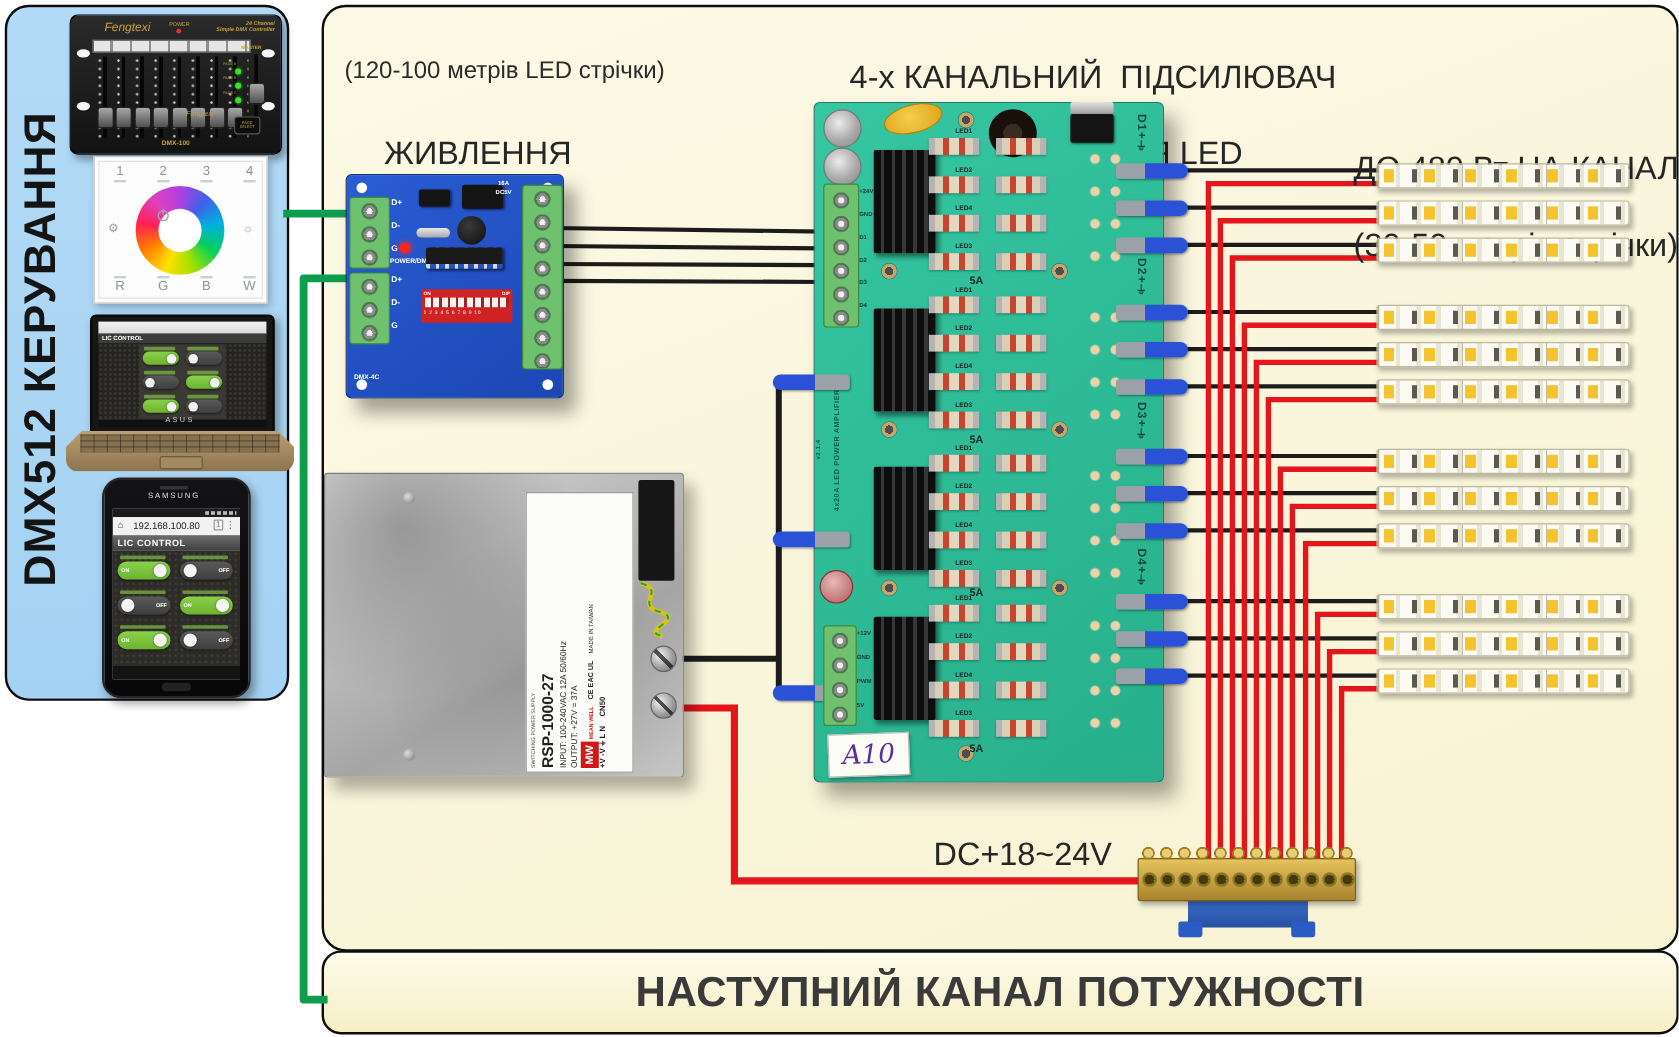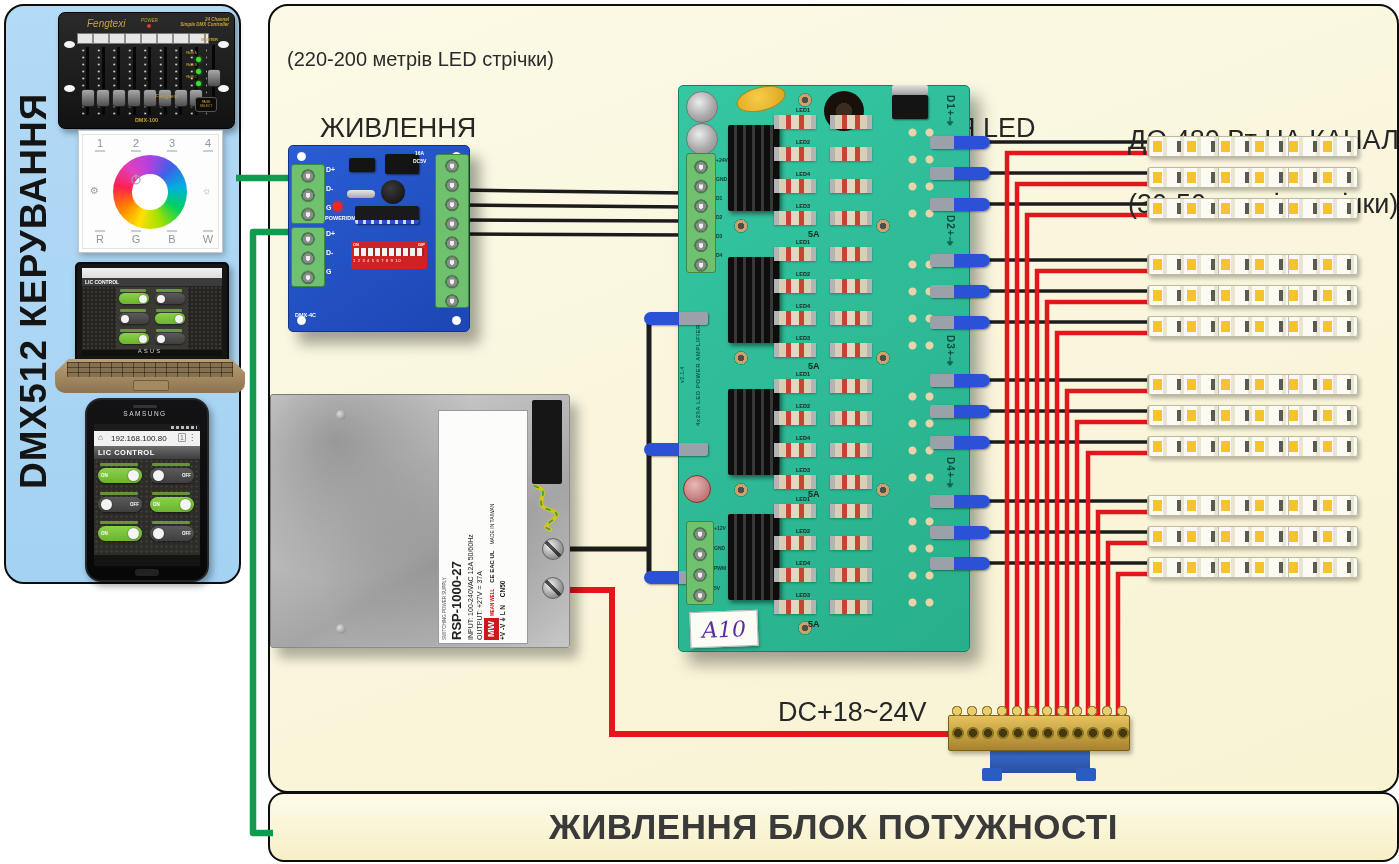--- a/index.html
+++ b/index.html
@@ -135,21 +135,21 @@
   .dc-foot{width:20px;height:13px;background:#2b5cc4;border-radius:2px;}
 </style>
 </head>
 <body>
 
 <div id="canvas">
 
   <div class="abs sidebar"></div>
   <div class="abs main-block"></div>
   <div class="abs bottom-bar">
-    <span>ЖИВЛЕННЯ БЛОК ПОТУЖНОСТІ</span>
+    <span>НАСТУПНИЙ КАНАЛ ПОТУЖНОСТІ</span>
   </div>
 
   <svg class="abs" width="1399" height="864" style="left:0;top:0;pointer-events:none">
 
     <g stroke="#1c1c1c" stroke-width="3.5" fill="none">
       <path d="M460 190L688 193"></path>
         <path d="M460 205L688 207"></path>
       <path d="M460 220L688 221"></path>
         <path d="M460 234L688 235"></path>
     </g>
@@ -351,27 +351,27 @@
         <div class="abs toggle off" style="left:56px;top:67px;width:44px;height:15px">
             <span class="tword off-word">OFF</span>
             <span class="dot"></span>
           </div>
         <div class="abs" style="left:0;top:96px;width:106px;height:11px;background:#141414"></div>
       </div>
     </div>
     <div class="abs" style="left:48px;top:169px;width:24px;height:7px;background:#222;border-radius:3px"></div>
   </div>
 
-  <div class="abs h-sub" style="left:287px;top:48px">(220-200 метрів LED стрічки)</div>
+  <div class="abs h-sub" style="left:287px;top:48px">(120-100 метрів LED стрічки)</div>
   <div class="abs h-med" style="left:290px;top:80px">
     <span>ЖИВЛЕННЯ</span><br>
     <span>DMX512</span>
   </div>
   <div class="abs h-med" style="left:678px;top:16px">
-    <br>
+    <span>4-х КАНАЛЬНИЙ  ПІДСИЛЮВАЧ</span><br>
     <span>МПОТУЖНОСТІ ДЛЯ LED</span>
   </div>
   <div class="abs h-med" style="left:1098px;top:28px">
     <br>
     <span>ДО 480 Вт НА КАНАЛ</span><br>
     <span>(30-50 метрів стрічки)</span>
   </div>
   <div class="abs h-med" style="left:778px;top:696px">DC+18~24V</div>
 
   <div class="abs decoder">

